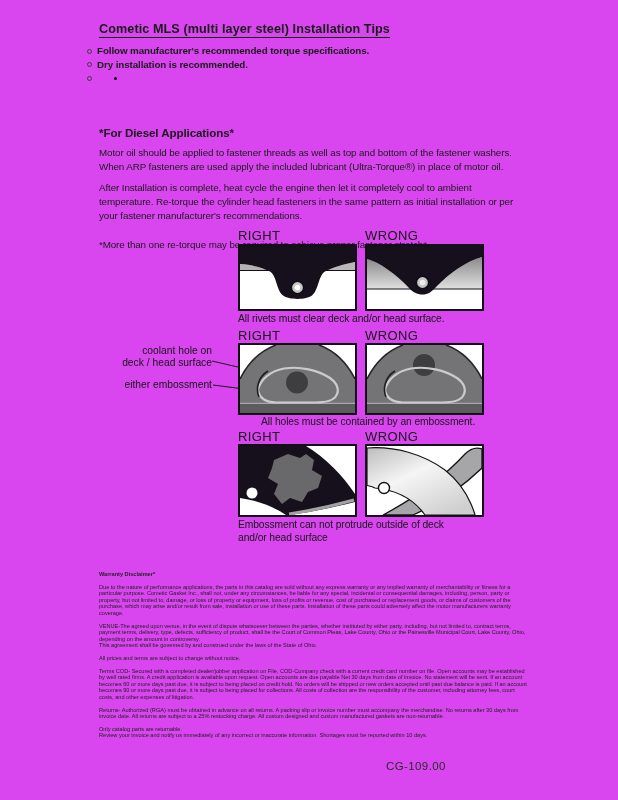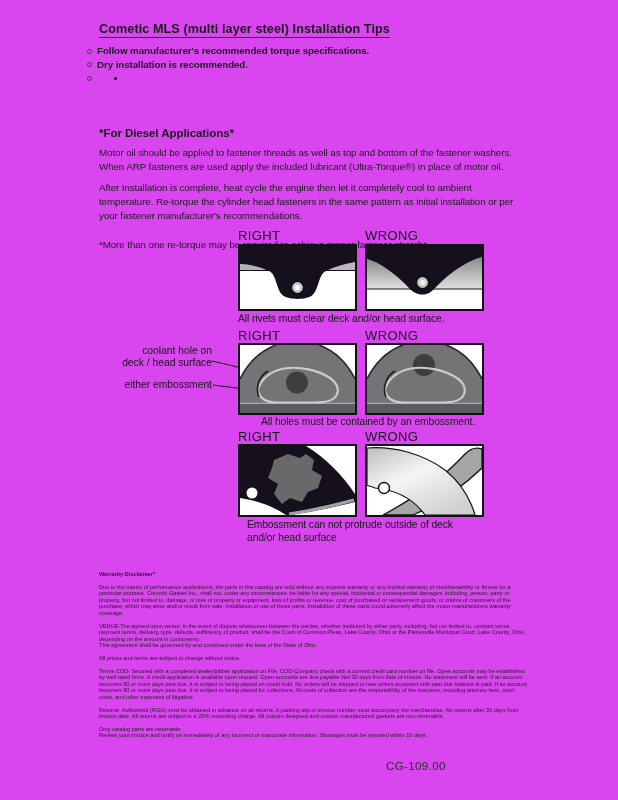--- a/index.html
+++ b/index.html
@@ -164,21 +164,21 @@
           <stop offset="0" stop-color="#bdbdbd"></stop>
             <stop offset="0.45" stop-color="#f5f5f5"></stop>
             <stop offset="1" stop-color="#cfcfcf"></stop>
         </linearGradient>
       </defs>
       <path d="M16,69 C44,54 74,34 98,8 C103,3 109,1 115,3 L115,22 C92,44 66,60 46,69 Z" fill="#a6a6a8" stroke="#141414" stroke-width="1.3"></path>
       <path d="M0,2 C28,0 56,8 78,24 C88,32 98,44 104,58 C105.5,61.5 107,65 108,69 L58,69 C46,52 28,44 8,42 C5,40.5 2,40 0,39.5 Z" fill="url(#g3)" stroke="#141414" stroke-width="1.2"></path>
       <circle cx="17" cy="42" r="5.5" fill="#ffffff" stroke="#141414" stroke-width="1.4"></circle>
     </svg>
   </div>
-  <div class="abs dcaption" style="left:238px;top:519px;margin-left:9px;">
+  <div class="abs dcaption" style="left:238px;top:519px;">
     <span>Embossment can not protrude outside of deck</span><br>
     <span>and/or head surface</span>
   </div>
 
   <div class="abs warranty">
     <div class="w-title">Warranty Disclaimer*</div>
     <p>Due to the nature of performance applications, the parts in this catalog are sold without any express warranty or any implied warranty of merchantability or fitness for a particular purpose.  Cometic Gasket Inc., shall not, under any circumstances, be liable for any special, incidental or consequential damages, including, person, party or property, but not limited to, damage, or loss of property or equipment, loss of profits or revenue, cost of purchased or replacement goods, or claims of customers of the purchase, which may arise and/or result from sale, installation or use of these parts.  Installation of these parts could adversely affect the motor manufacturers warranty coverage.</p>
     <p class="tight">VENUE-The agreed upon venue, in the event of dispute whatsoever between the parties, whether instituted by either party, including, but not limited to, contract terms, payment terms, delivery, type, defects, sufficiency of product, shall be the Court of Common Pleas, Lake County, Ohio or the Painesville Municipal Court, Lake County, Ohio, depending on the amount in controversy.</p>
     <p>This agreement shall be governed by and construed under the laws of the State of Ohio.</p>
     <p>All prices and terms are subject to change without notice.</p>

